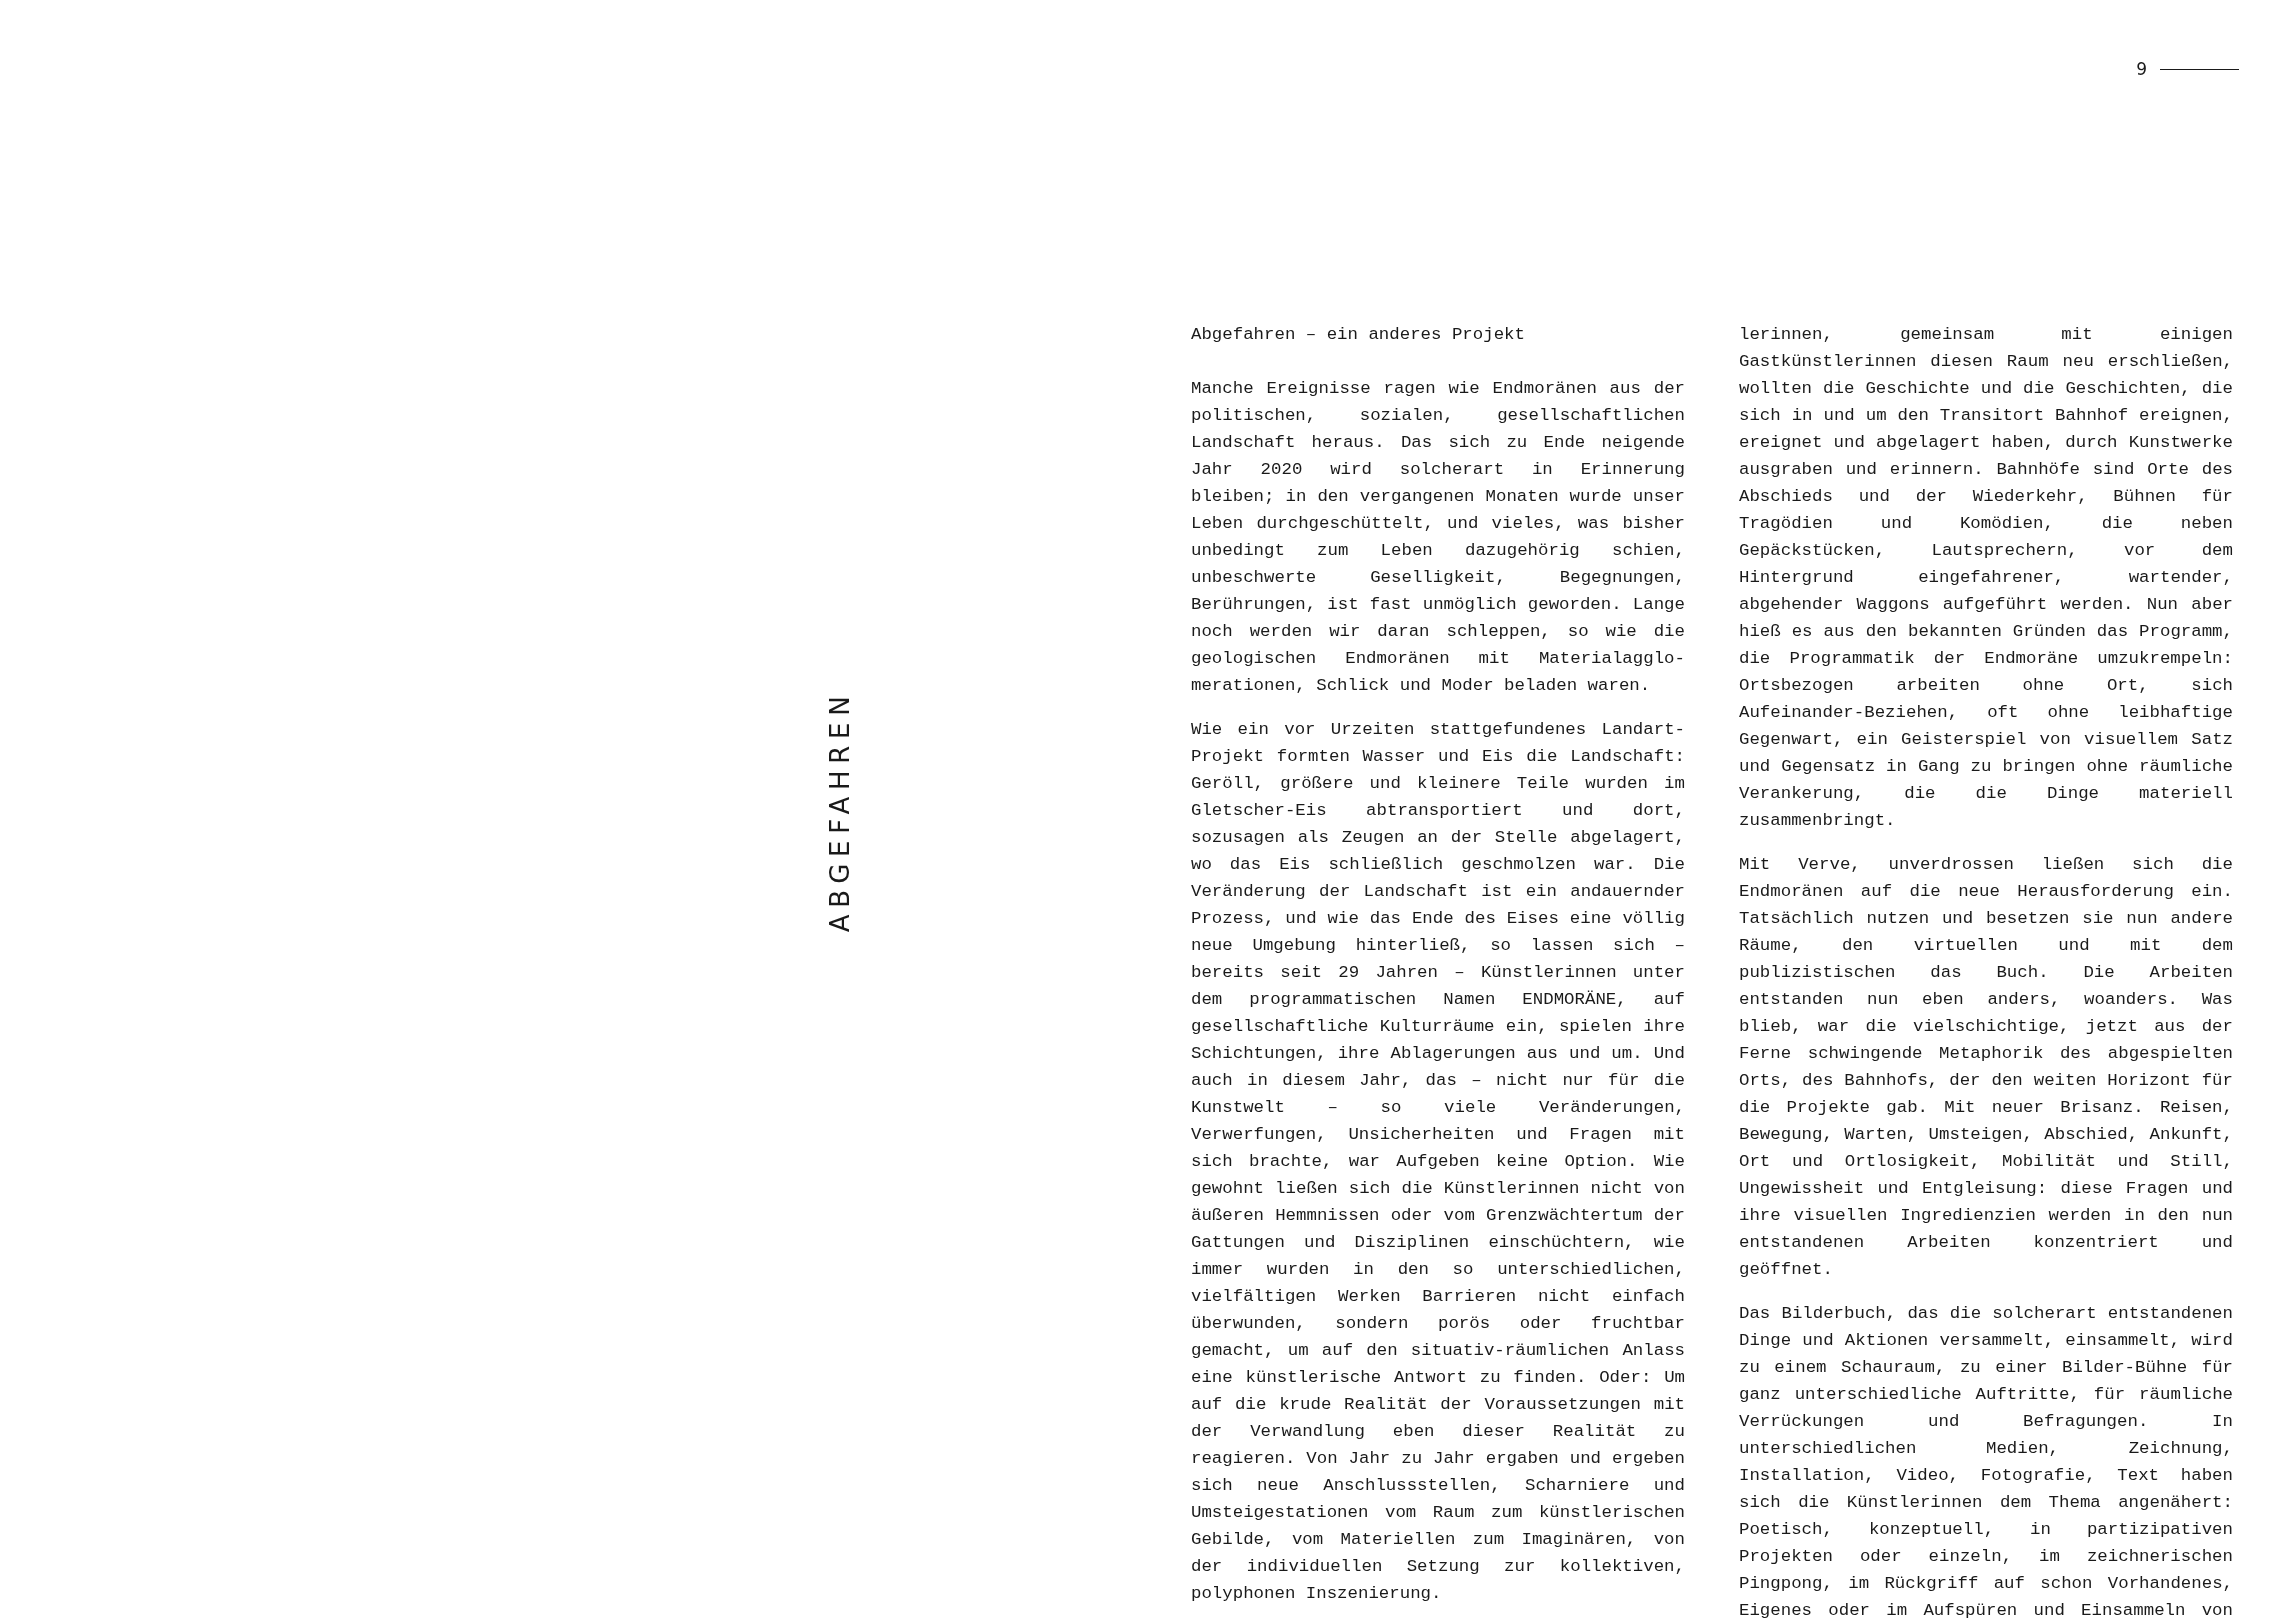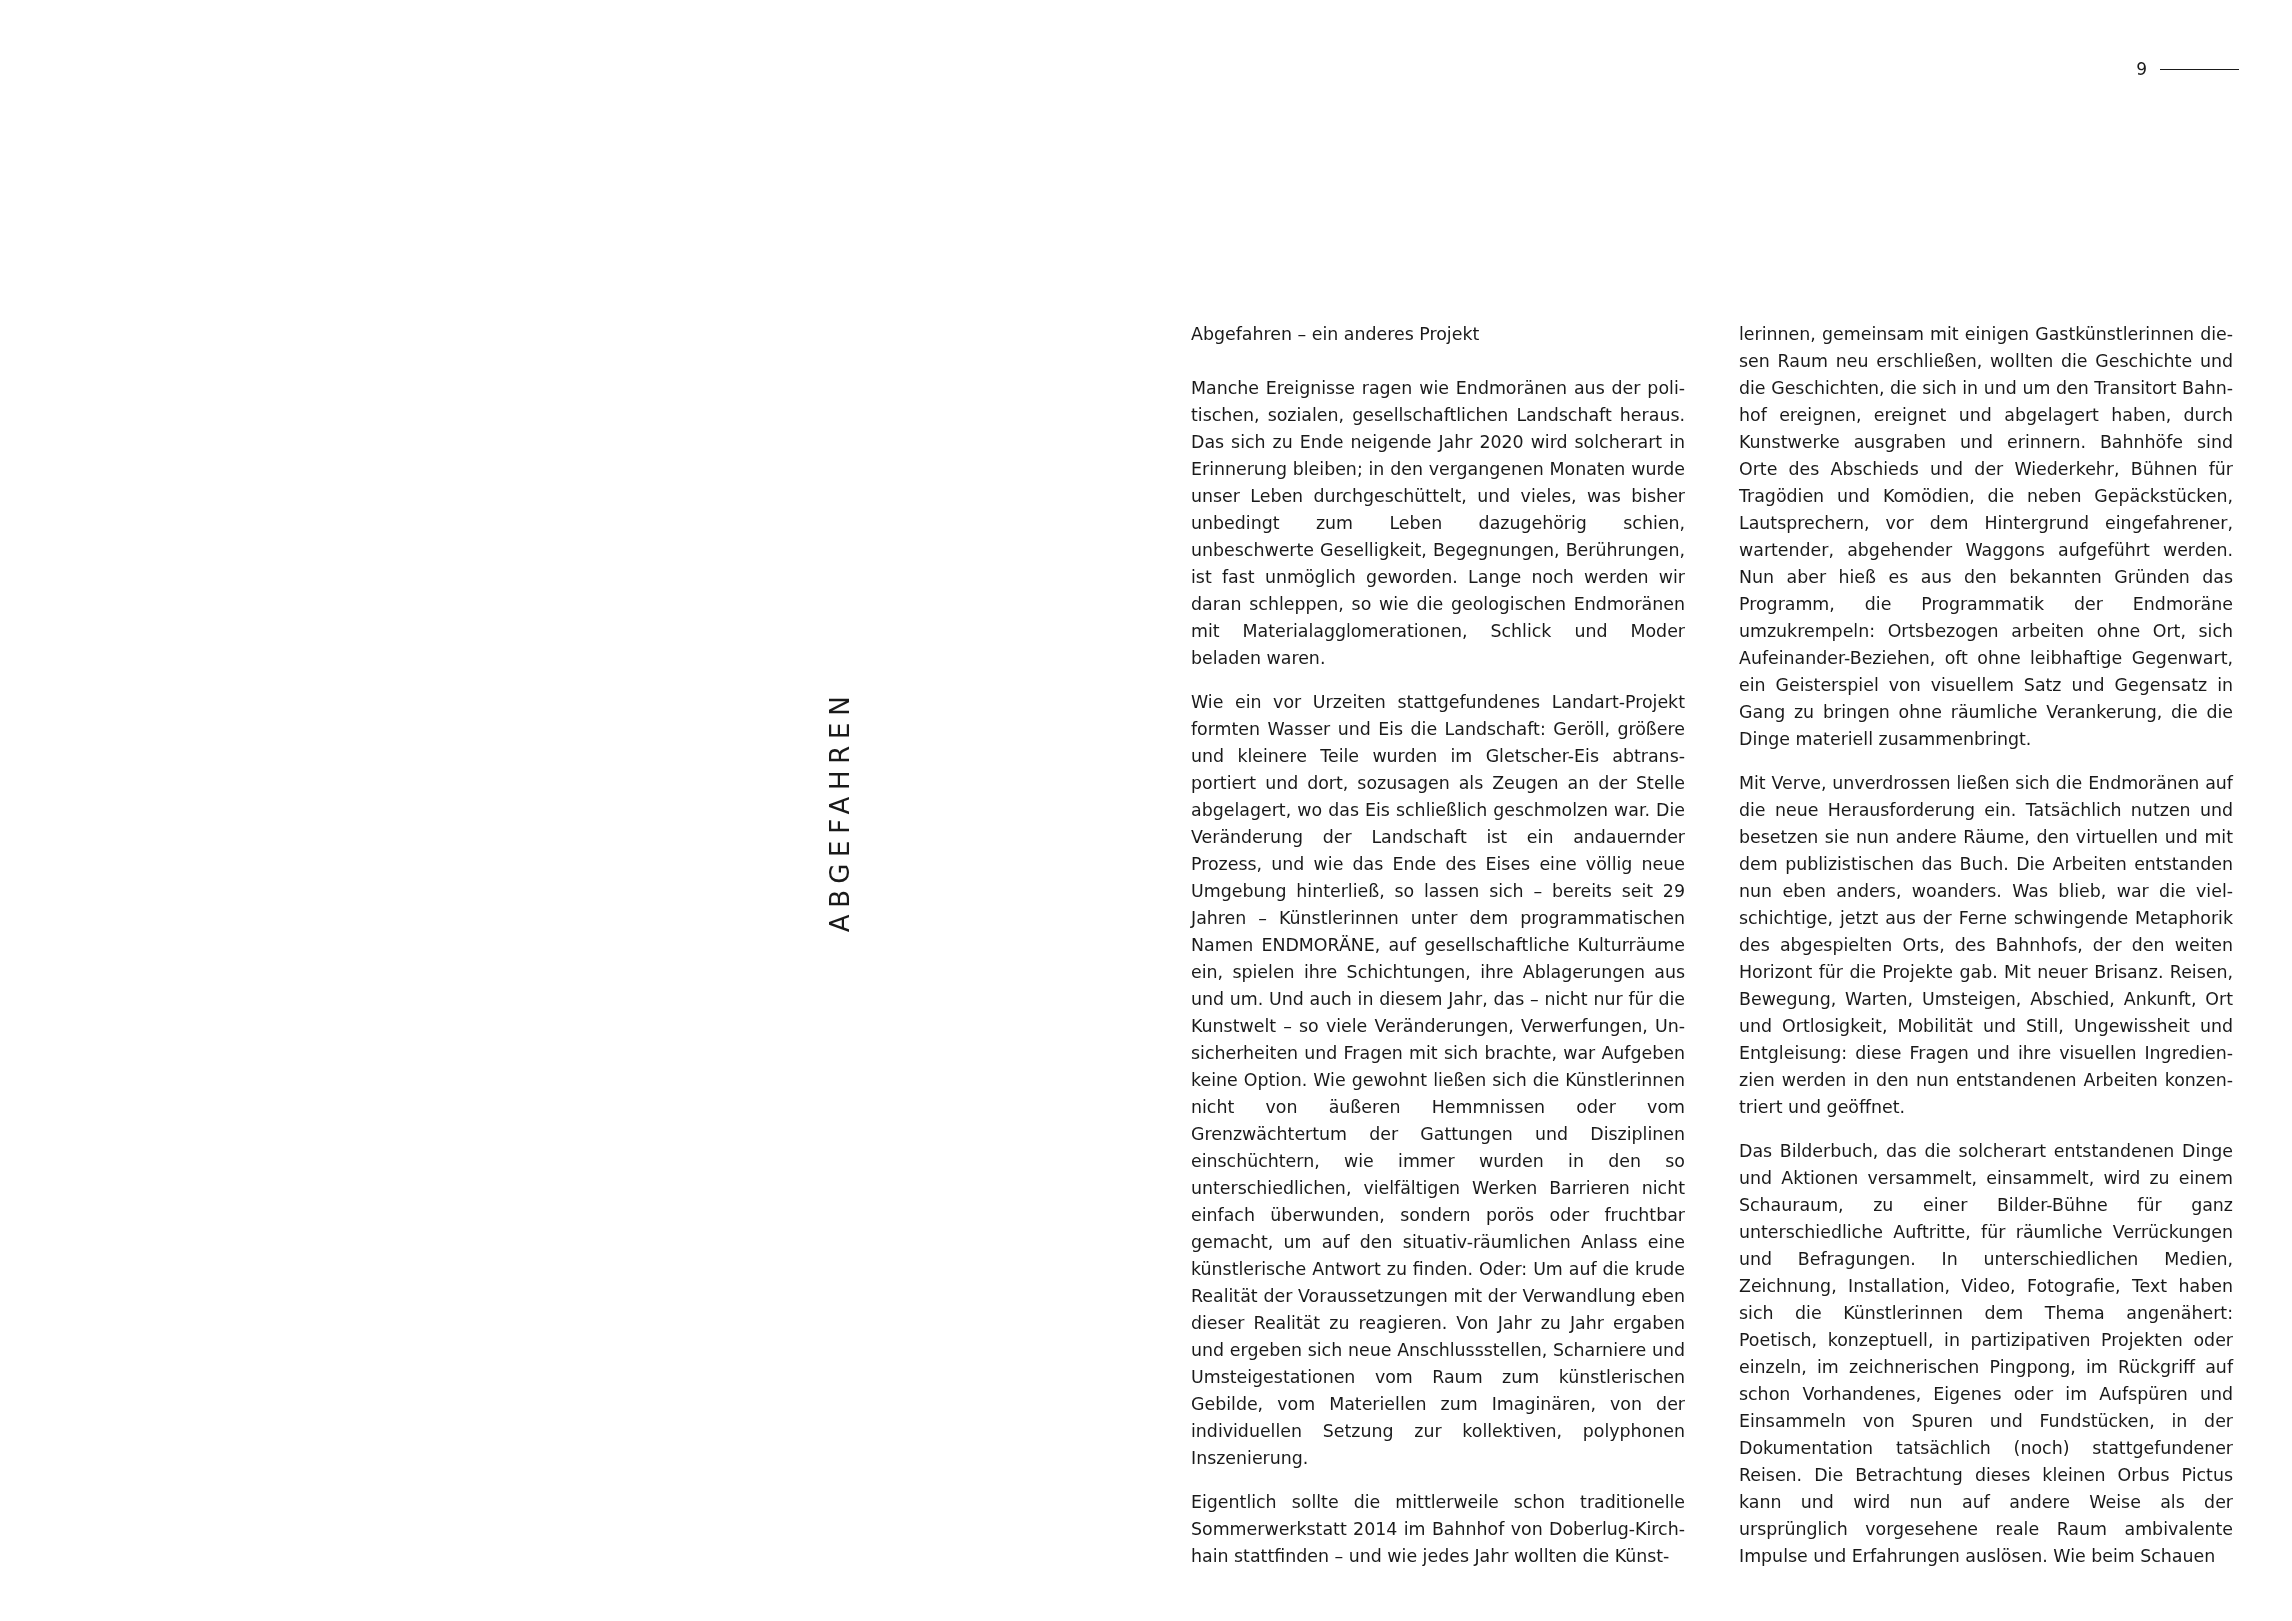--- a/index.html
+++ b/index.html
@@ -64,20 +64,21 @@
     width: 494px;
   }
   .col p {
     margin: 0;
     font-size: 17.4px;
     line-height: 27px;
     text-align: justify;
     text-justify: inter-word;
     hyphens: manual;
     color: #1a1a1a;
+    font-family: Liberation Mono, monospace;
   }
   .col p.subhead {
     margin-bottom: 27px;
     text-align: left;
   }
   .col p + p {
     text-indent: 0;
   }
   .col p.cont {
     margin-top: 17px;

